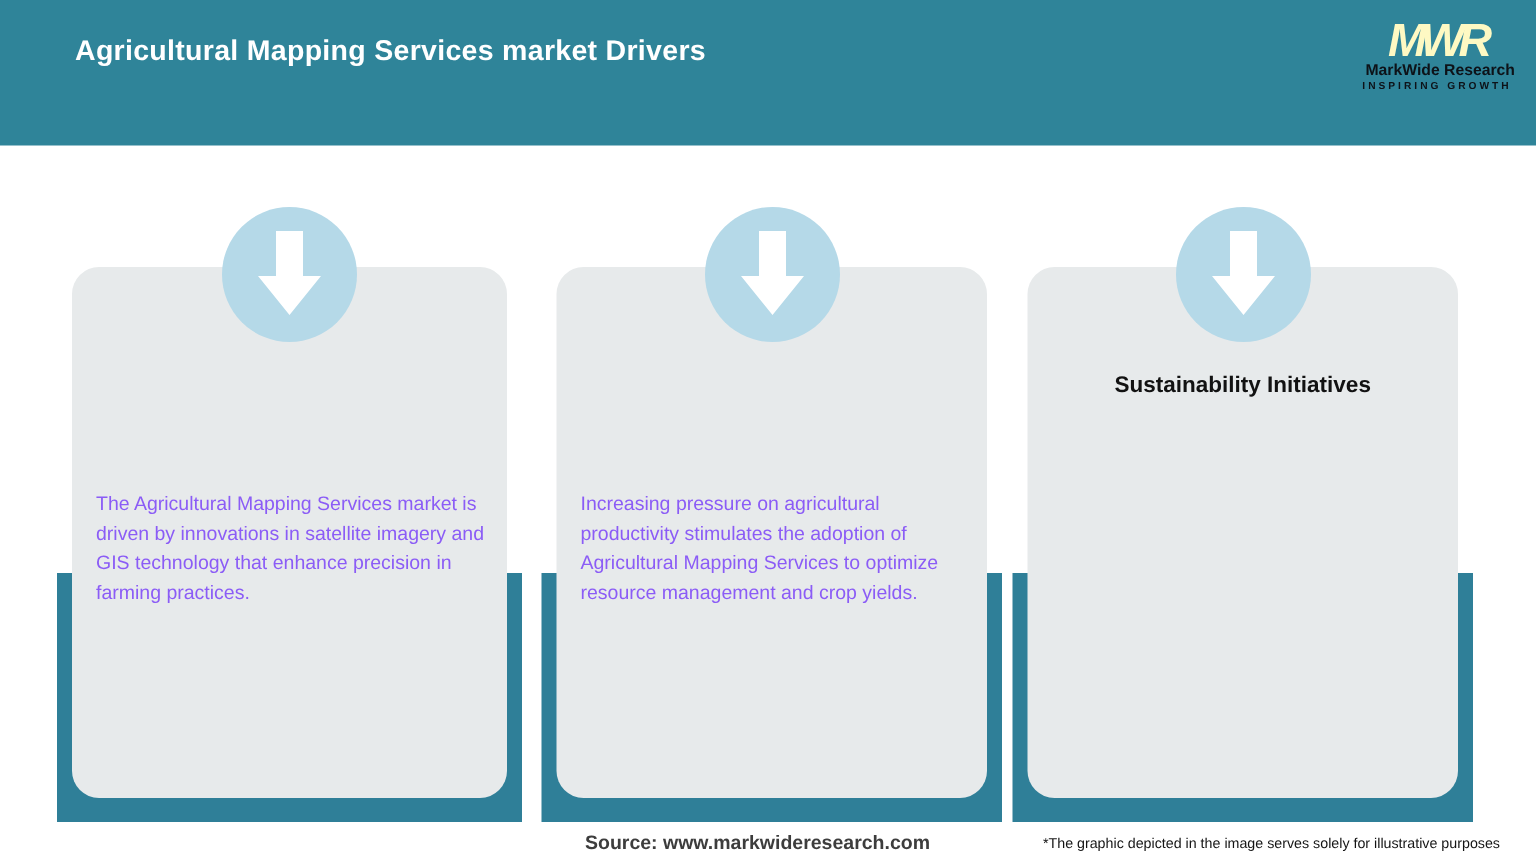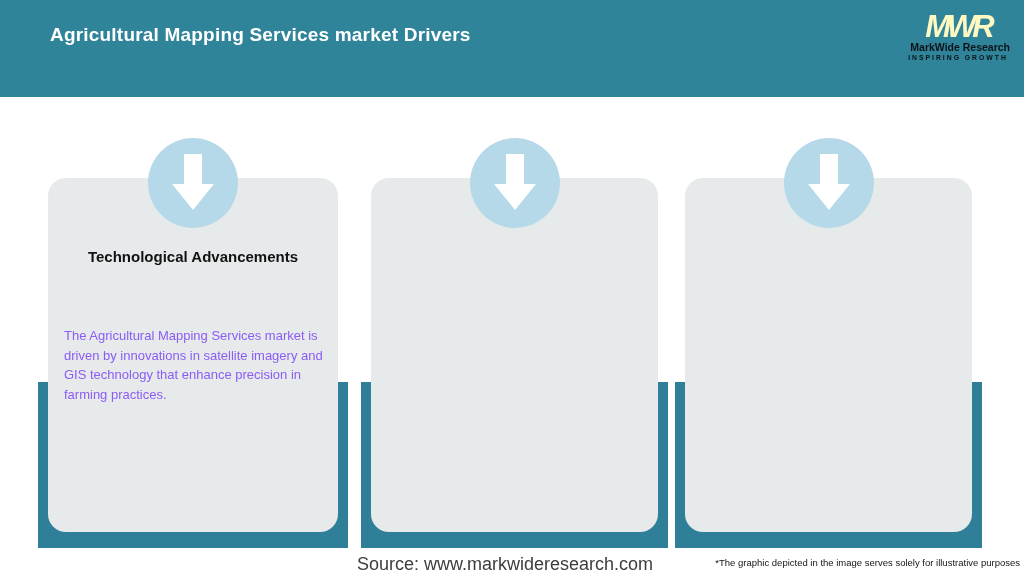--- a/index.html
+++ b/index.html
@@ -108,28 +108,28 @@
     font-size: 13px;
     line-height: 19.5px;
     color: #8b5cf6;
   }
 
   
   .footer-source {
     position: absolute;
     left: calc(50% - 7px); top: 554px;
     transform: translateX(-50%);
-    font-size: 18px;
-    font-weight: normal;
+    font-size: 13px;
+    font-weight: bold;
     color: #3d3d3d;
     white-space: nowrap;
   }
   .footer-disclaimer {
     position: absolute;
-    right: 4px; top: 557px;
+    right: 24px; top: 557px;
     font-size: 9.5px;
     color: #141414;
     white-space: nowrap;
     margin-left: 28px;
   }
 </style>
 </head>
 <body>
 
 <div id="stage">
@@ -140,44 +140,45 @@
     <div class="logo">
       <div class="logo-mark">MWR</div>
       <div class="logo-name">MarkWide Research</div>
       <div class="logo-tagline">INSPIRING GROWTH</div>
     </div>
   </div>
 
   <div class="card-group" id="card-group-0">
     <div class="card-band"></div>
     <div class="card">
-      <div class="card-title">Technological Advancements</div>
       <div class="card-body">The Agricultural Mapping Services market is driven by innovations in satellite imagery and GIS technology that enhance precision in farming practices.</div>
     </div>
     <div class="card-circle">
       <svg width="56" height="62" viewBox="0 0 56 62" aria-hidden="true">
         <path d="M19 2 h18 v30 h12 L28 58 7 32 h12 Z" fill="#ffffff"></path>
       </svg>
     </div>
   </div>
 
   <div class="card-group" id="card-group-1">
     <div class="card-band"></div>
     <div class="card">
+      <div class="card-body">Increasing pressure on agricultural productivity stimulates the adoption of Agricultural Mapping Services to optimize resource management and crop yields.</div>
     </div>
     <div class="card-circle">
       <svg width="56" height="62" viewBox="0 0 56 62" aria-hidden="true">
         <path d="M19 2 h18 v30 h12 L28 58 7 32 h12 Z" fill="#ffffff"></path>
       </svg>
     </div>
   </div>
 
   <div class="card-group" id="card-group-2">
     <div class="card-band"></div>
     <div class="card">
+      <div class="card-title">Sustainability Initiatives</div>
     </div>
     <div class="card-circle">
       <svg width="56" height="62" viewBox="0 0 56 62" aria-hidden="true">
         <path d="M19 2 h18 v30 h12 L28 58 7 32 h12 Z" fill="#ffffff"></path>
       </svg>
     </div>
   </div>
 
   <div class="footer-source">Source: www.markwideresearch.com</div>
   <div class="footer-disclaimer">*The graphic depicted in the image serves solely for illustrative purposes</div>

